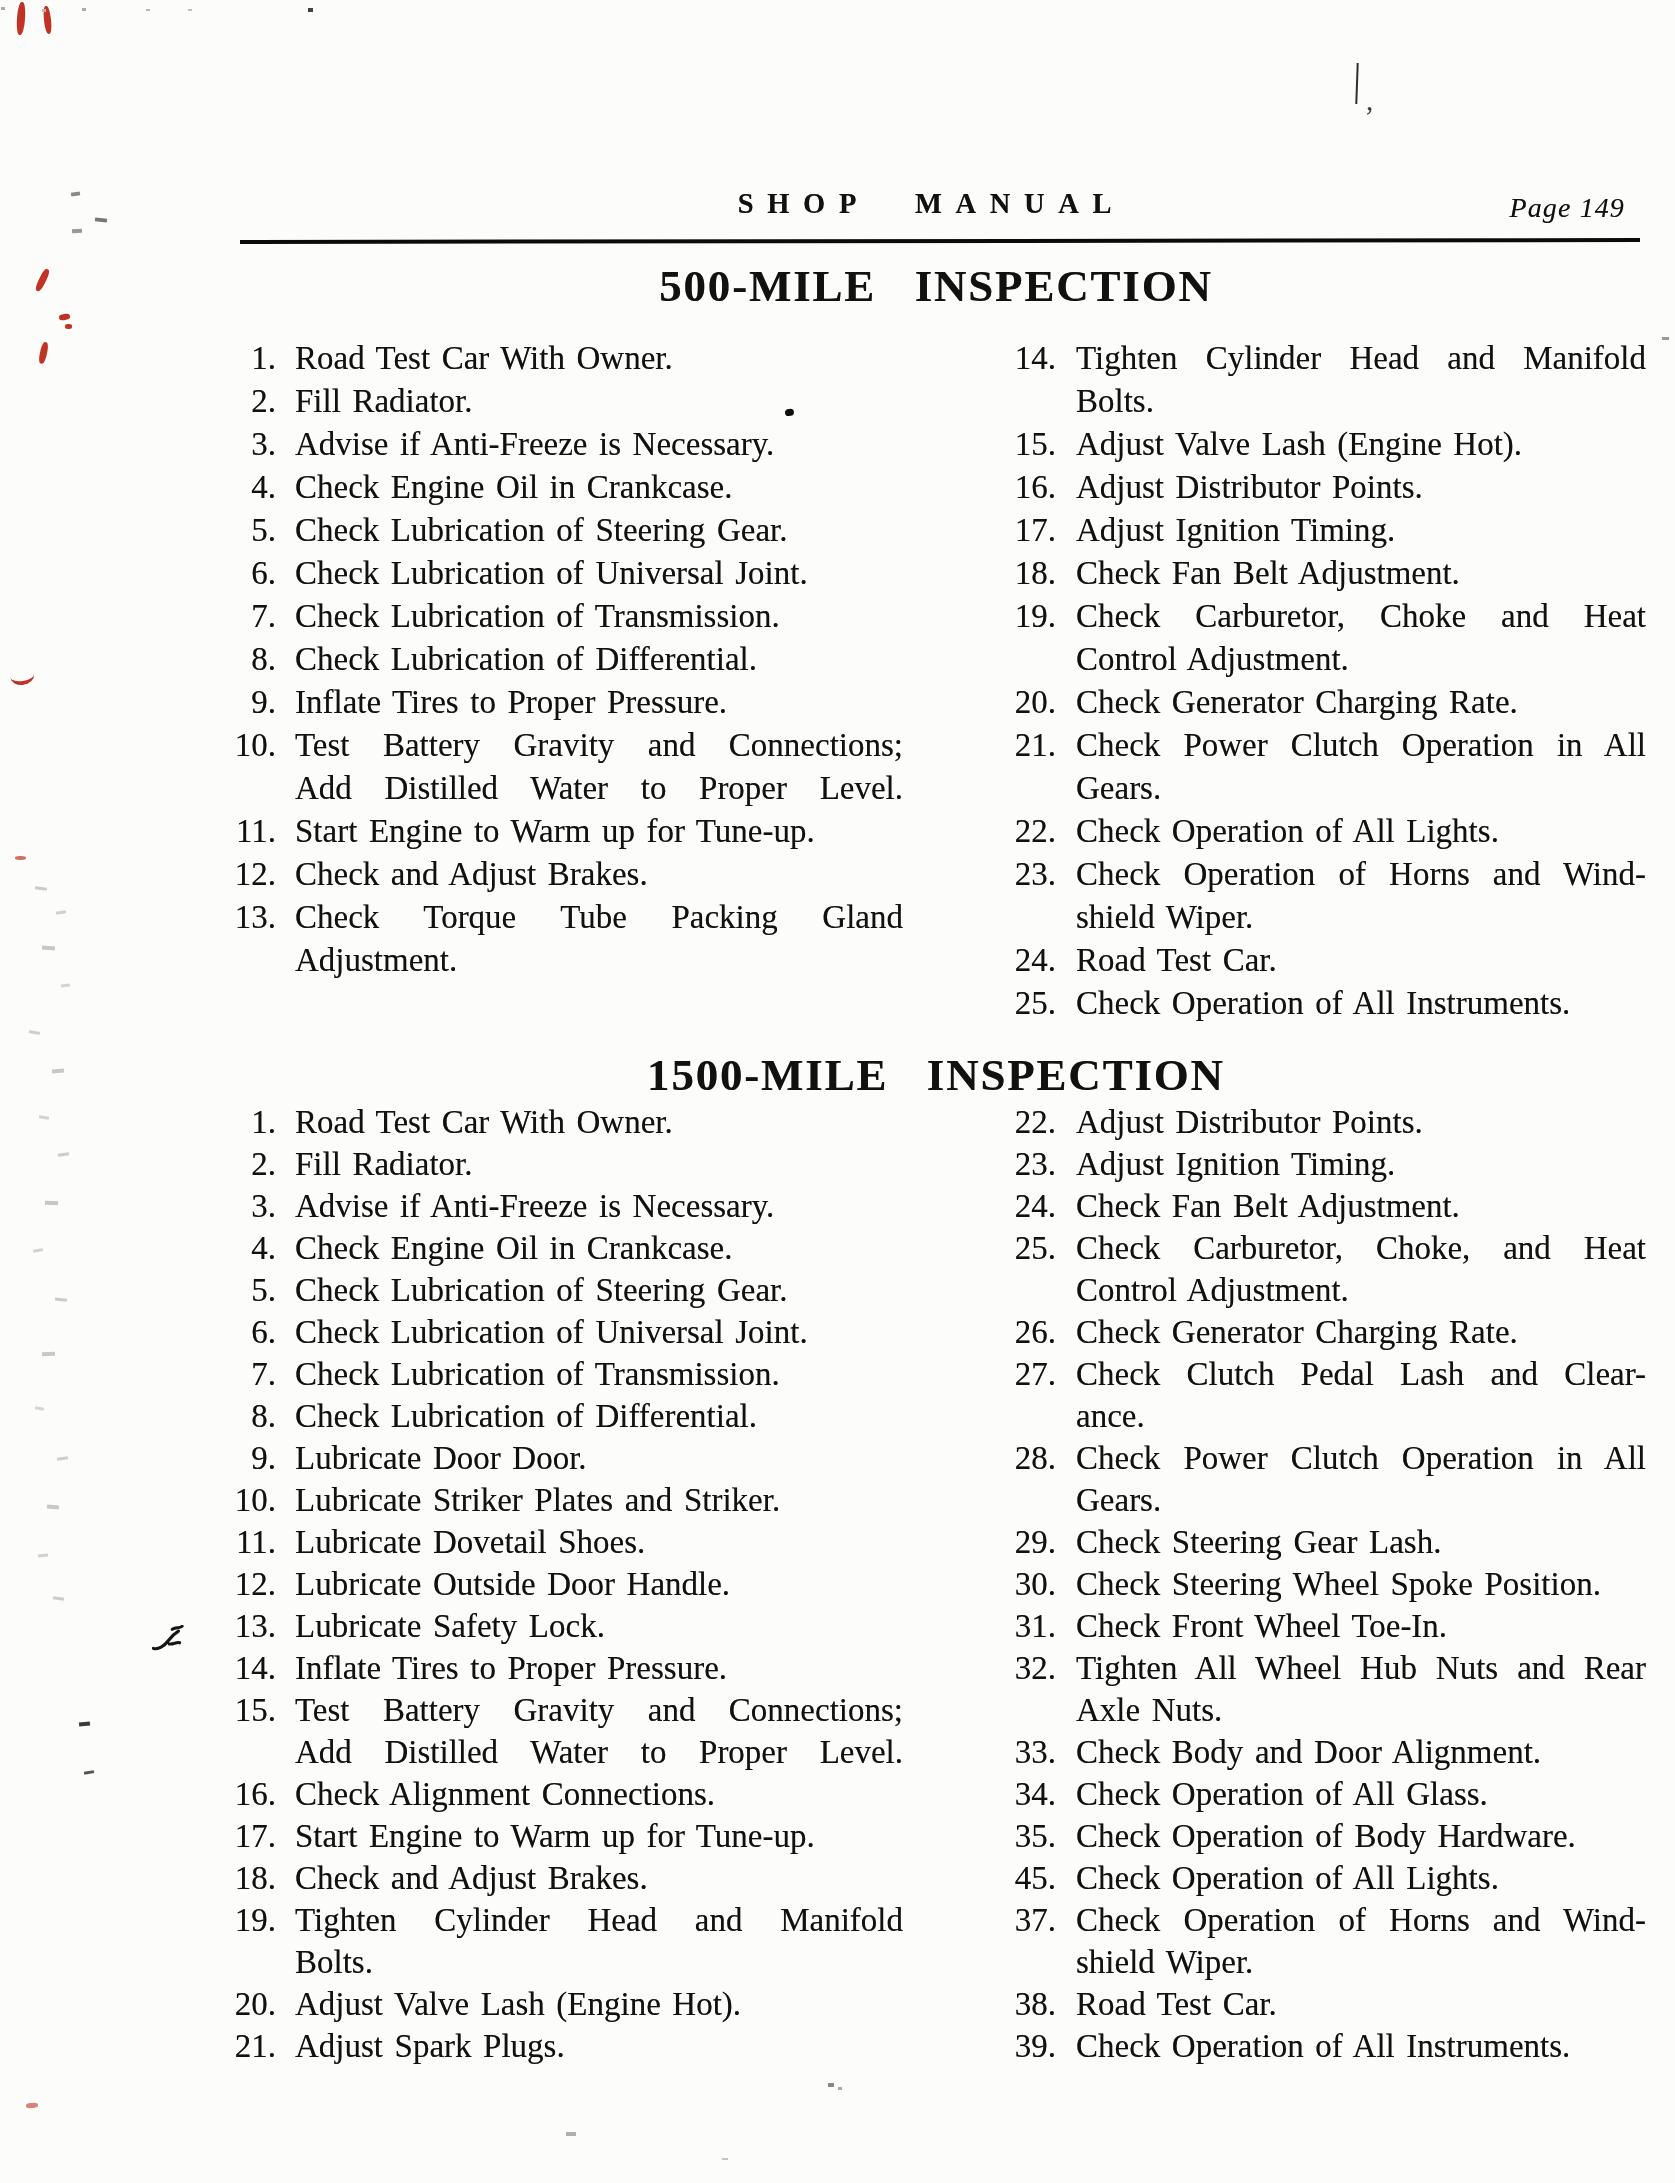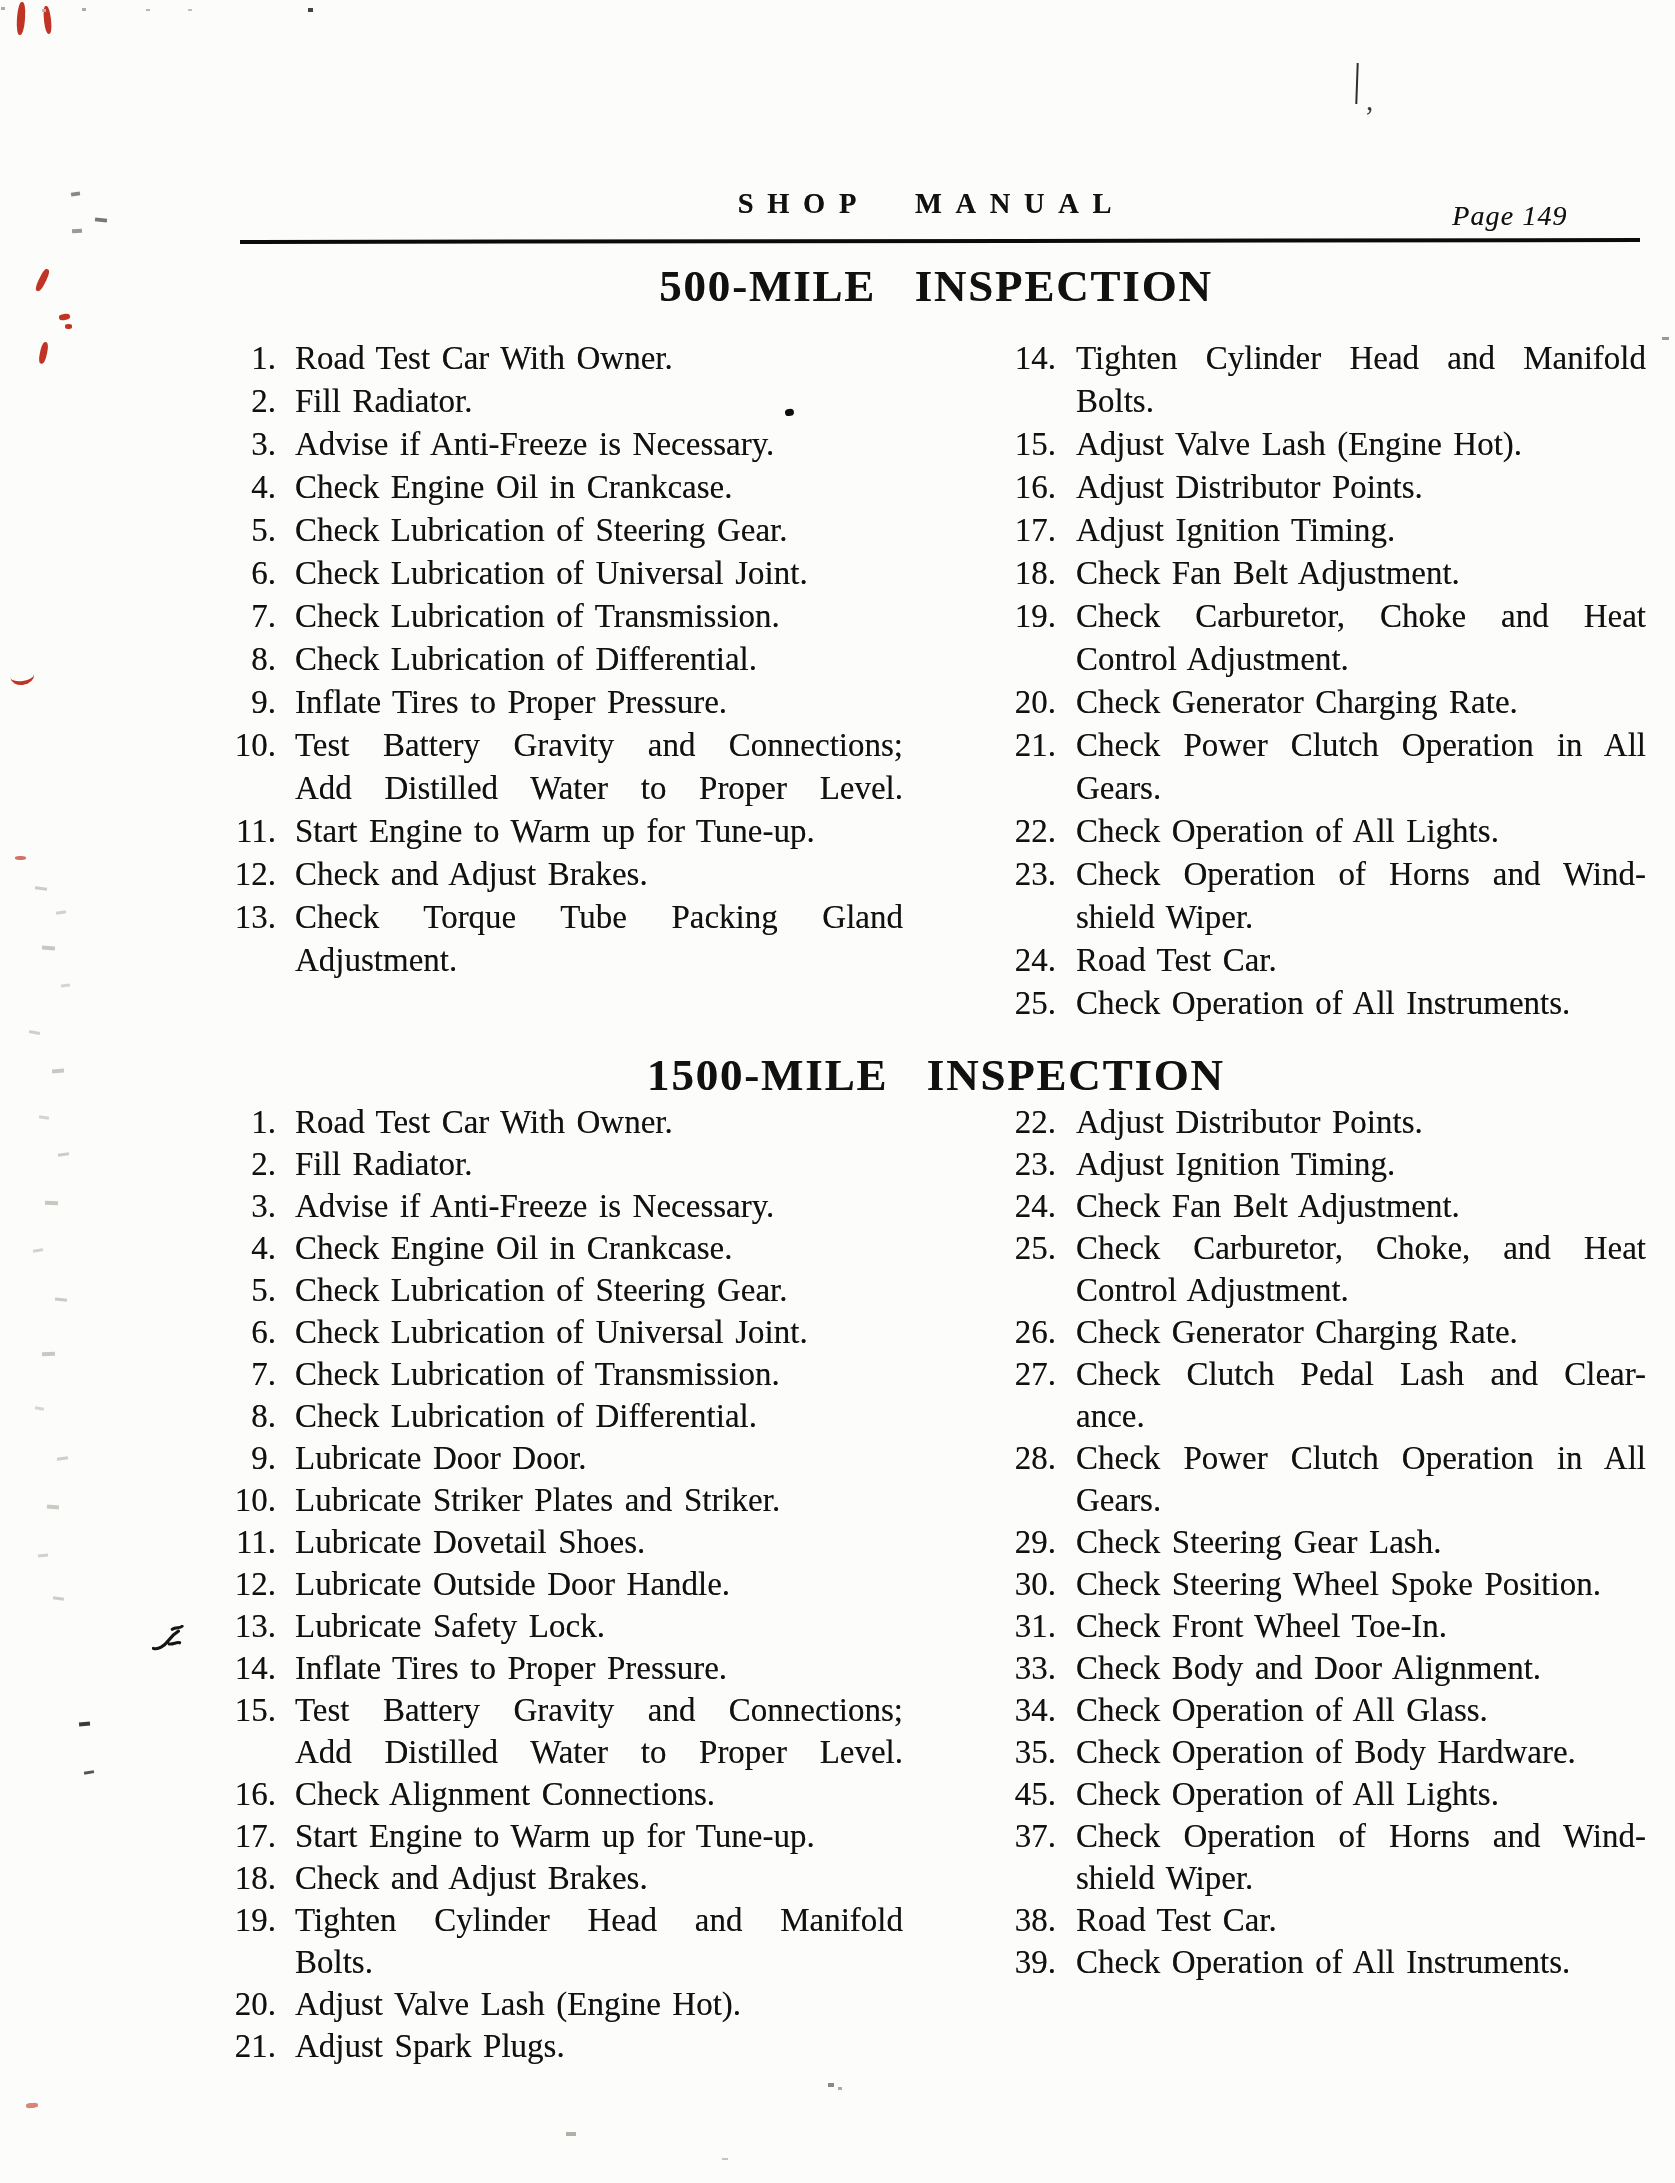--- a/index.html
+++ b/index.html
@@ -8,21 +8,21 @@
     position:relative;width:1675px;height:2183px;background:var(--paper);
     font-family:"Liberation Serif",serif;color:var(--ink);overflow:hidden;
   }
   .inked{text-shadow:0 0 0.6px rgba(15,15,15,.5);}
   
   .header-title{
     position:absolute;top:188px;left:188px;width:1487px;text-align:center;
     font-size:28.5px;font-weight:bold;letter-spacing:.48em;word-spacing:.9em;white-space:nowrap;
   }
   .page-num{
-    position:absolute;top:200px;left:1395px;width:230px;text-align:center;
+    position:absolute;top:192px;left:1395px;width:230px;text-align:right;
     font-style:italic;font-size:28px;letter-spacing:.04em;white-space:nowrap;
   }
   .rule{position:absolute;left:240px;top:239px;width:1400px;height:4.2px;background:#0b0b0b;transform:rotate(-0.08deg);}
   
   .sec-title{
     position:absolute;left:216px;width:1440px;text-align:center;
     font-weight:bold;font-size:45px;letter-spacing:1.8px;word-spacing:25.5px;white-space:nowrap;
   }
   .t500{top:260px;} .t1500{top:1049px;}
   
@@ -288,20 +288,25 @@
       </div>
       <div class="item">
         <span class="num">30.</span>
         <div class="line">Check Steering Wheel Spoke Position.</div>
       </div>
       <div class="item">
         <span class="num">31.</span>
         <div class="line">Check Front Wheel Toe-In.</div>
       </div>
       <div class="item">
+        <span class="num">32.</span>
+        <div class="line j">Tighten All Wheel Hub Nuts and Rear</div>
+        <div class="line">Axle Nuts.</div>
+      </div>
+      <div class="item">
         <span class="num">33.</span>
         <div class="line">Check Body and Door Alignment.</div>
       </div>
       <div class="item">
         <span class="num">34.</span>
         <div class="line">Check Operation of All Glass.</div>
       </div>
       <div class="item">
         <span class="num">35.</span>
         <div class="line">Check Operation of Body Hardware.</div>

